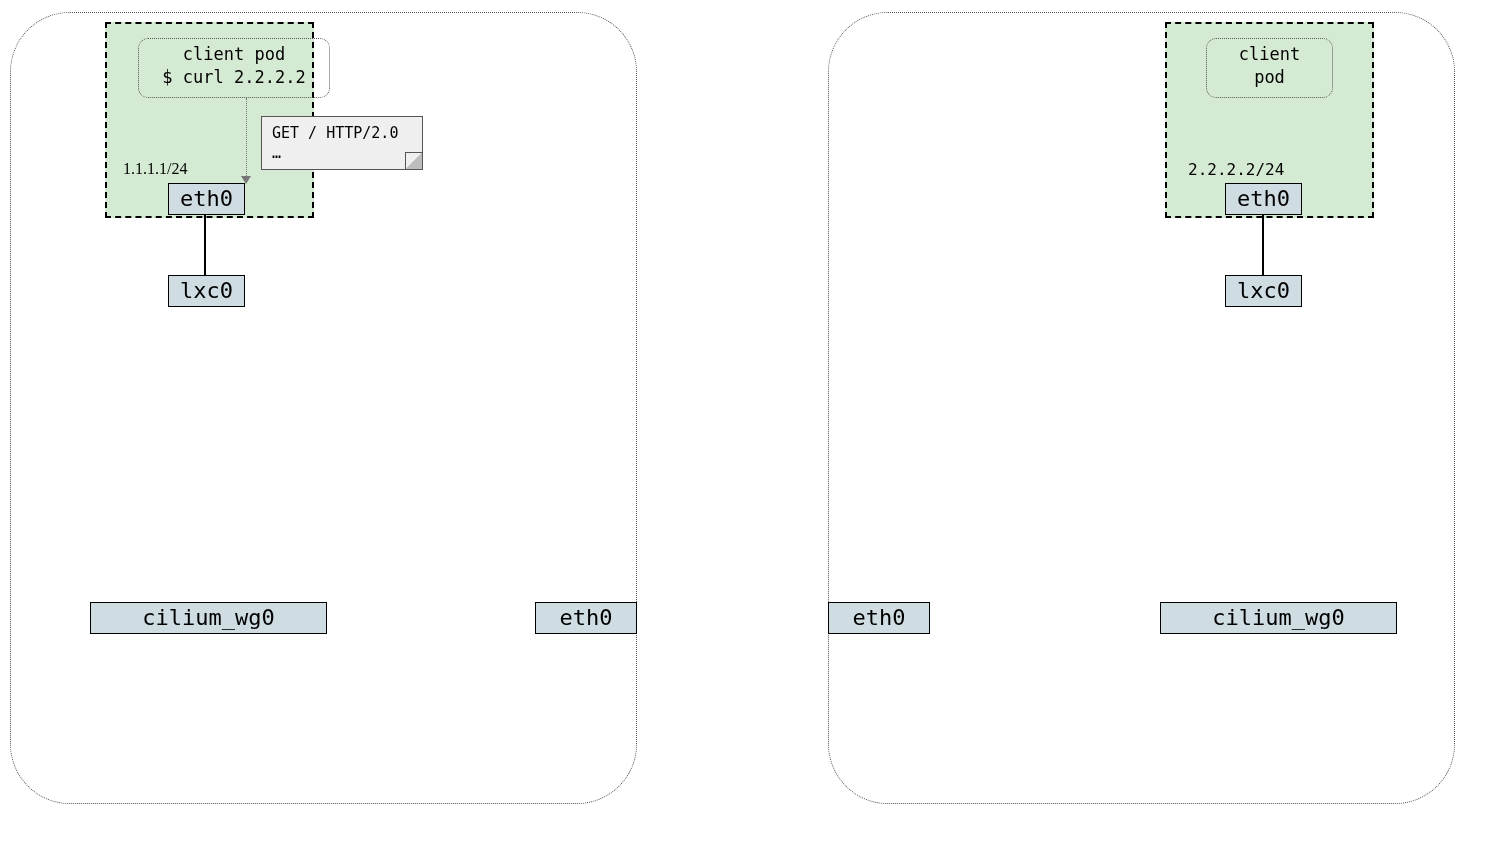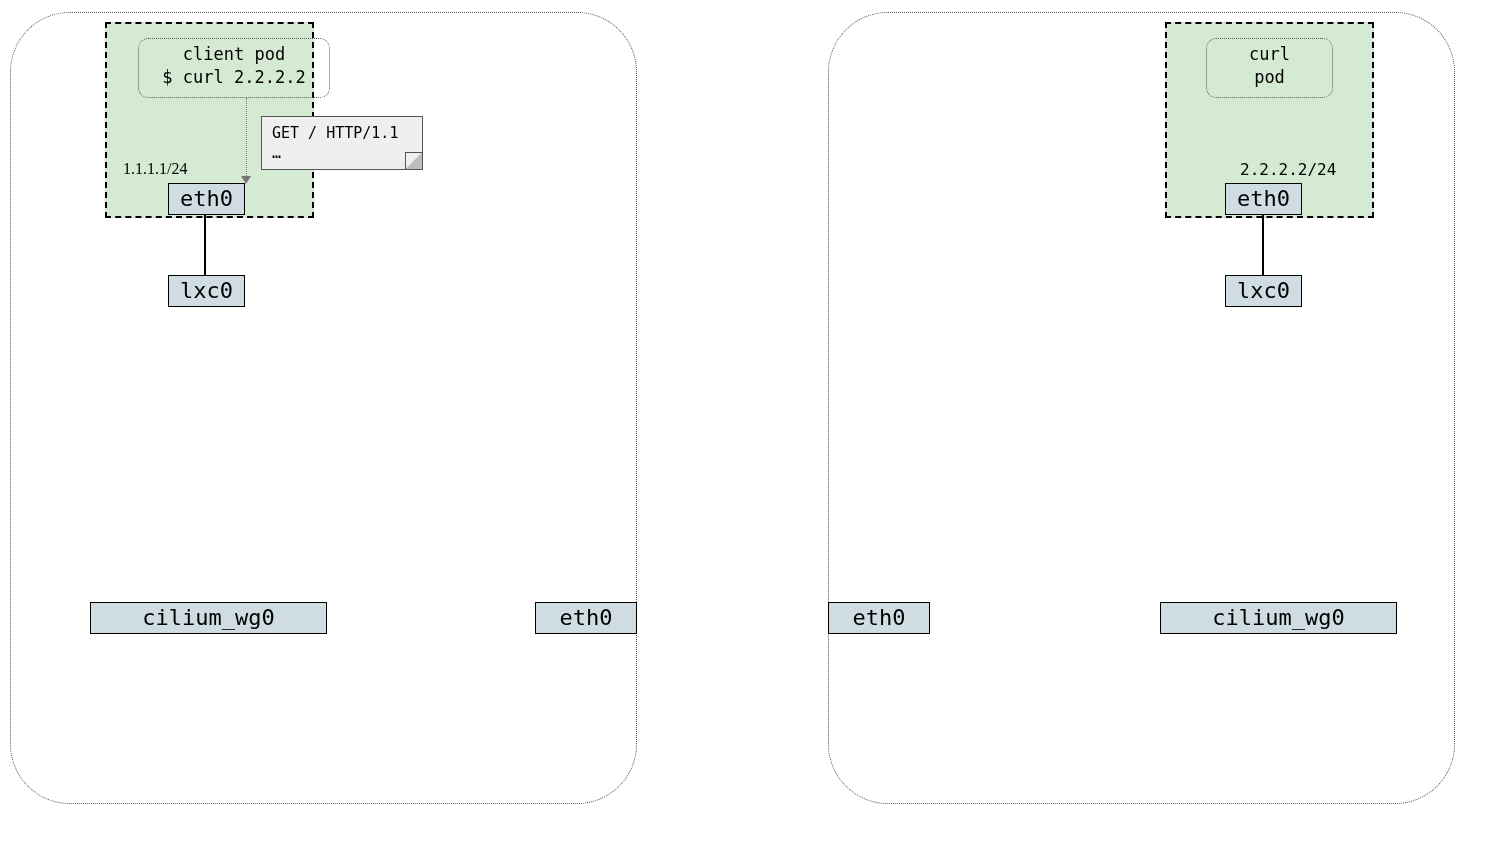--- a/index.html
+++ b/index.html
@@ -118,21 +118,21 @@
   <div class="iplabel" style="left:123px; top:160px;font-family:Liberation Serif, serif;">1.1.1.1/24</div>
 
   <div class="iface" style="left:168px; top:183px; width:75px; height:30px;">
     <span>eth0</span>
   </div>
 
   <div class="dotshaft" style="left:246px; top:98px; height:80px;"></div>
   <div class="arrowhead" style="left:241px; top:176px;"></div>
 
   <div class="note" style="left:261px; top:116px; width:140px; height:40px;">
-    <div>GET / HTTP/1.1</div>
+    <div>GET / HTTP/2.0</div>
     <div>…</div>
     <div class="fold"></div>
   </div>
 
   <div class="iface" style="left:168px; top:275px; width:75px; height:30px;">
     <span>lxc0</span>
   </div>
 
   <div class="vline" style="left:204px; top:214px; height:61px;"></div>
 
@@ -142,25 +142,25 @@
 
   <div class="iface" style="left:535px; top:602px; width:100px; height:30px;">
     <span>eth0</span>
   </div>
 
   <div class="host" style="left:828px; top:12px; width:625px; height:790px;"></div>
 
   <div class="pod" style="left:1165px; top:22px; width:205px; height:192px;"></div>
 
   <div class="pod-inner" style="left:1206px; top:38px; width:113px; height:50px;">
-    <div>curl</div>
+    <div>client</div>
     <div>pod</div>
   </div>
 
-  <div class="iplabel" style="left:1240px; top:160px;">2.2.2.2/24</div>
+  <div class="iplabel" style="left:1188px; top:160px;">2.2.2.2/24</div>
 
   <div class="iface" style="left:1225px; top:183px; width:75px; height:30px;">
     <span>eth0</span>
   </div>
 
   <div class="iface" style="left:1225px; top:275px; width:75px; height:30px;">
     <span>lxc0</span>
   </div>
 
   <div class="vline" style="left:1262px; top:214px; height:61px;"></div>

